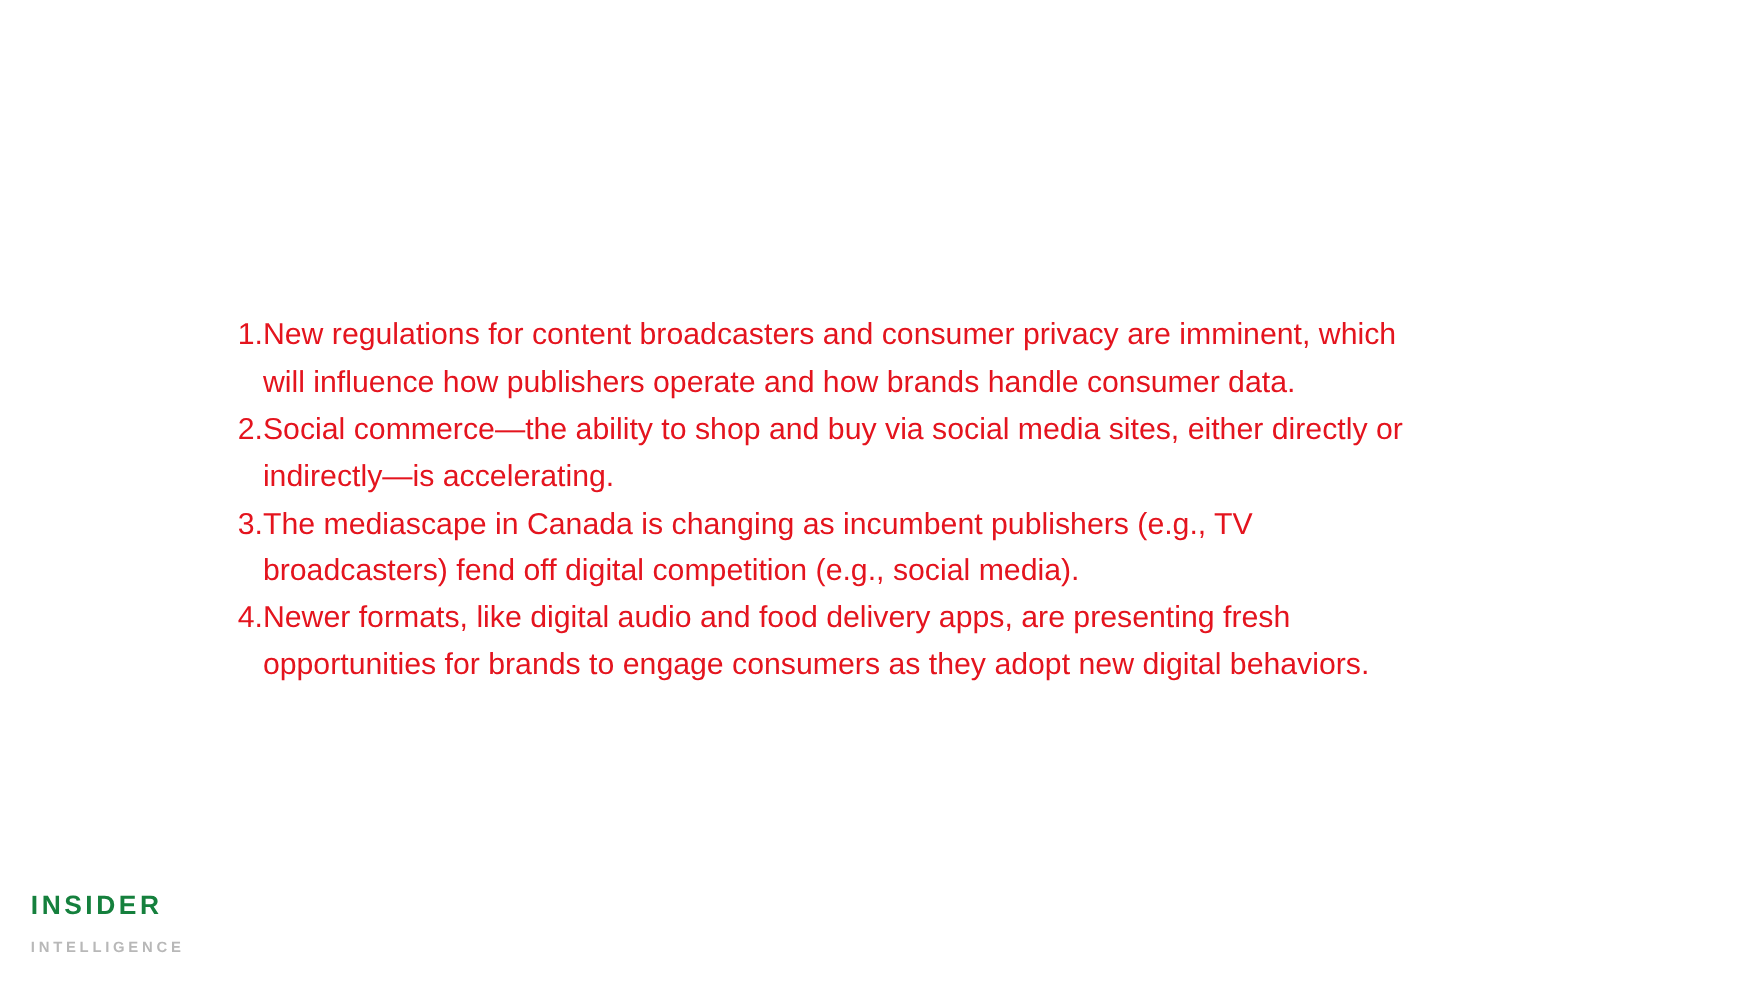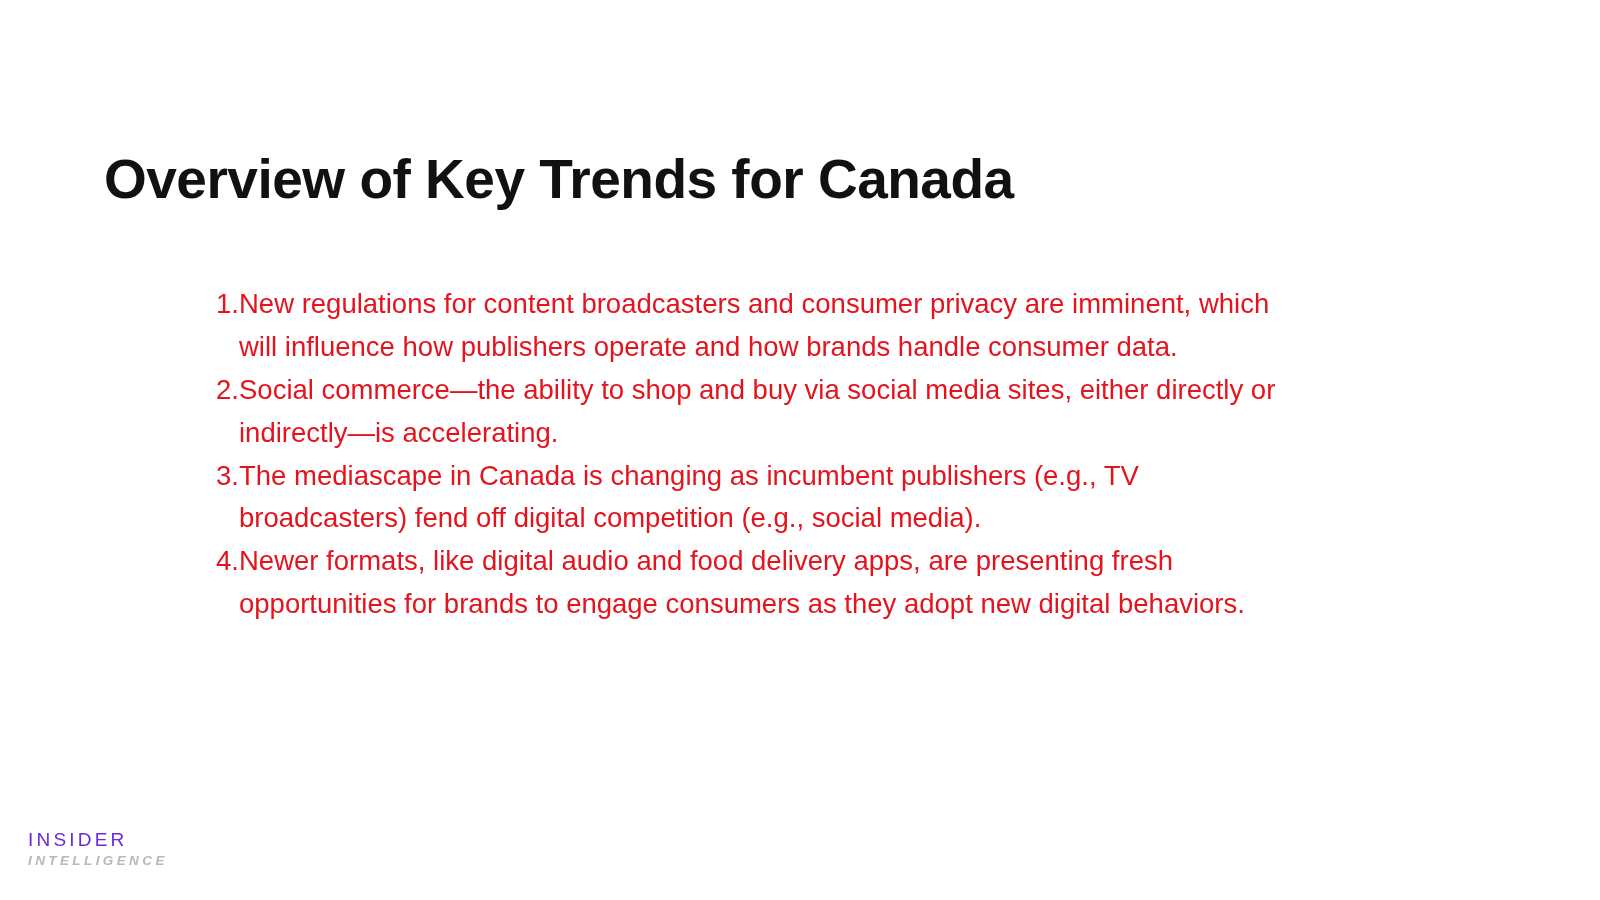--- a/index.html
+++ b/index.html
@@ -62,42 +62,40 @@
     padding-left: 0px;
     color: #e4141e;
   }
   .logo {
     position: absolute;
     left: 28px;
     bottom: 33px;
     line-height: 1;
   }
   .logo-top {
-    font-size: 19px;
+    font-size: 24px;
     letter-spacing: 3.2px;
-    color: #6d28d9;
-    font-weight: normal;
+    color: #15803d;
+    font-weight: bold;
     display: block;
   }
   .logo-bottom {
     font-size: 13.5px;
     letter-spacing: 3.4px;
     color: #b8b8b8;
     font-weight: bold;
     display: block;
-    margin-top: 5px;
-    font-style: italic;
+    margin-top: 18px;
   }
 </style>
 </head>
 <body>
 
 <div class="slide">
 
-  <h1 class="slide-title">Overview of Key Trends for Canada</h1>
 
   <ol class="trend-list">
     <li class="trend-item">
       <span class="trend-num">1.</span>
       <span class="trend-text">New regulations for content broadcasters and consumer privacy are imminent, which will influence how publishers operate and how brands handle consumer data.</span>
     </li>
     <li class="trend-item">
       <span class="trend-num">2.</span>
       <span class="trend-text">Social commerce—the ability to shop and buy via social media sites, either directly or indirectly—is accelerating.</span>
     </li>

